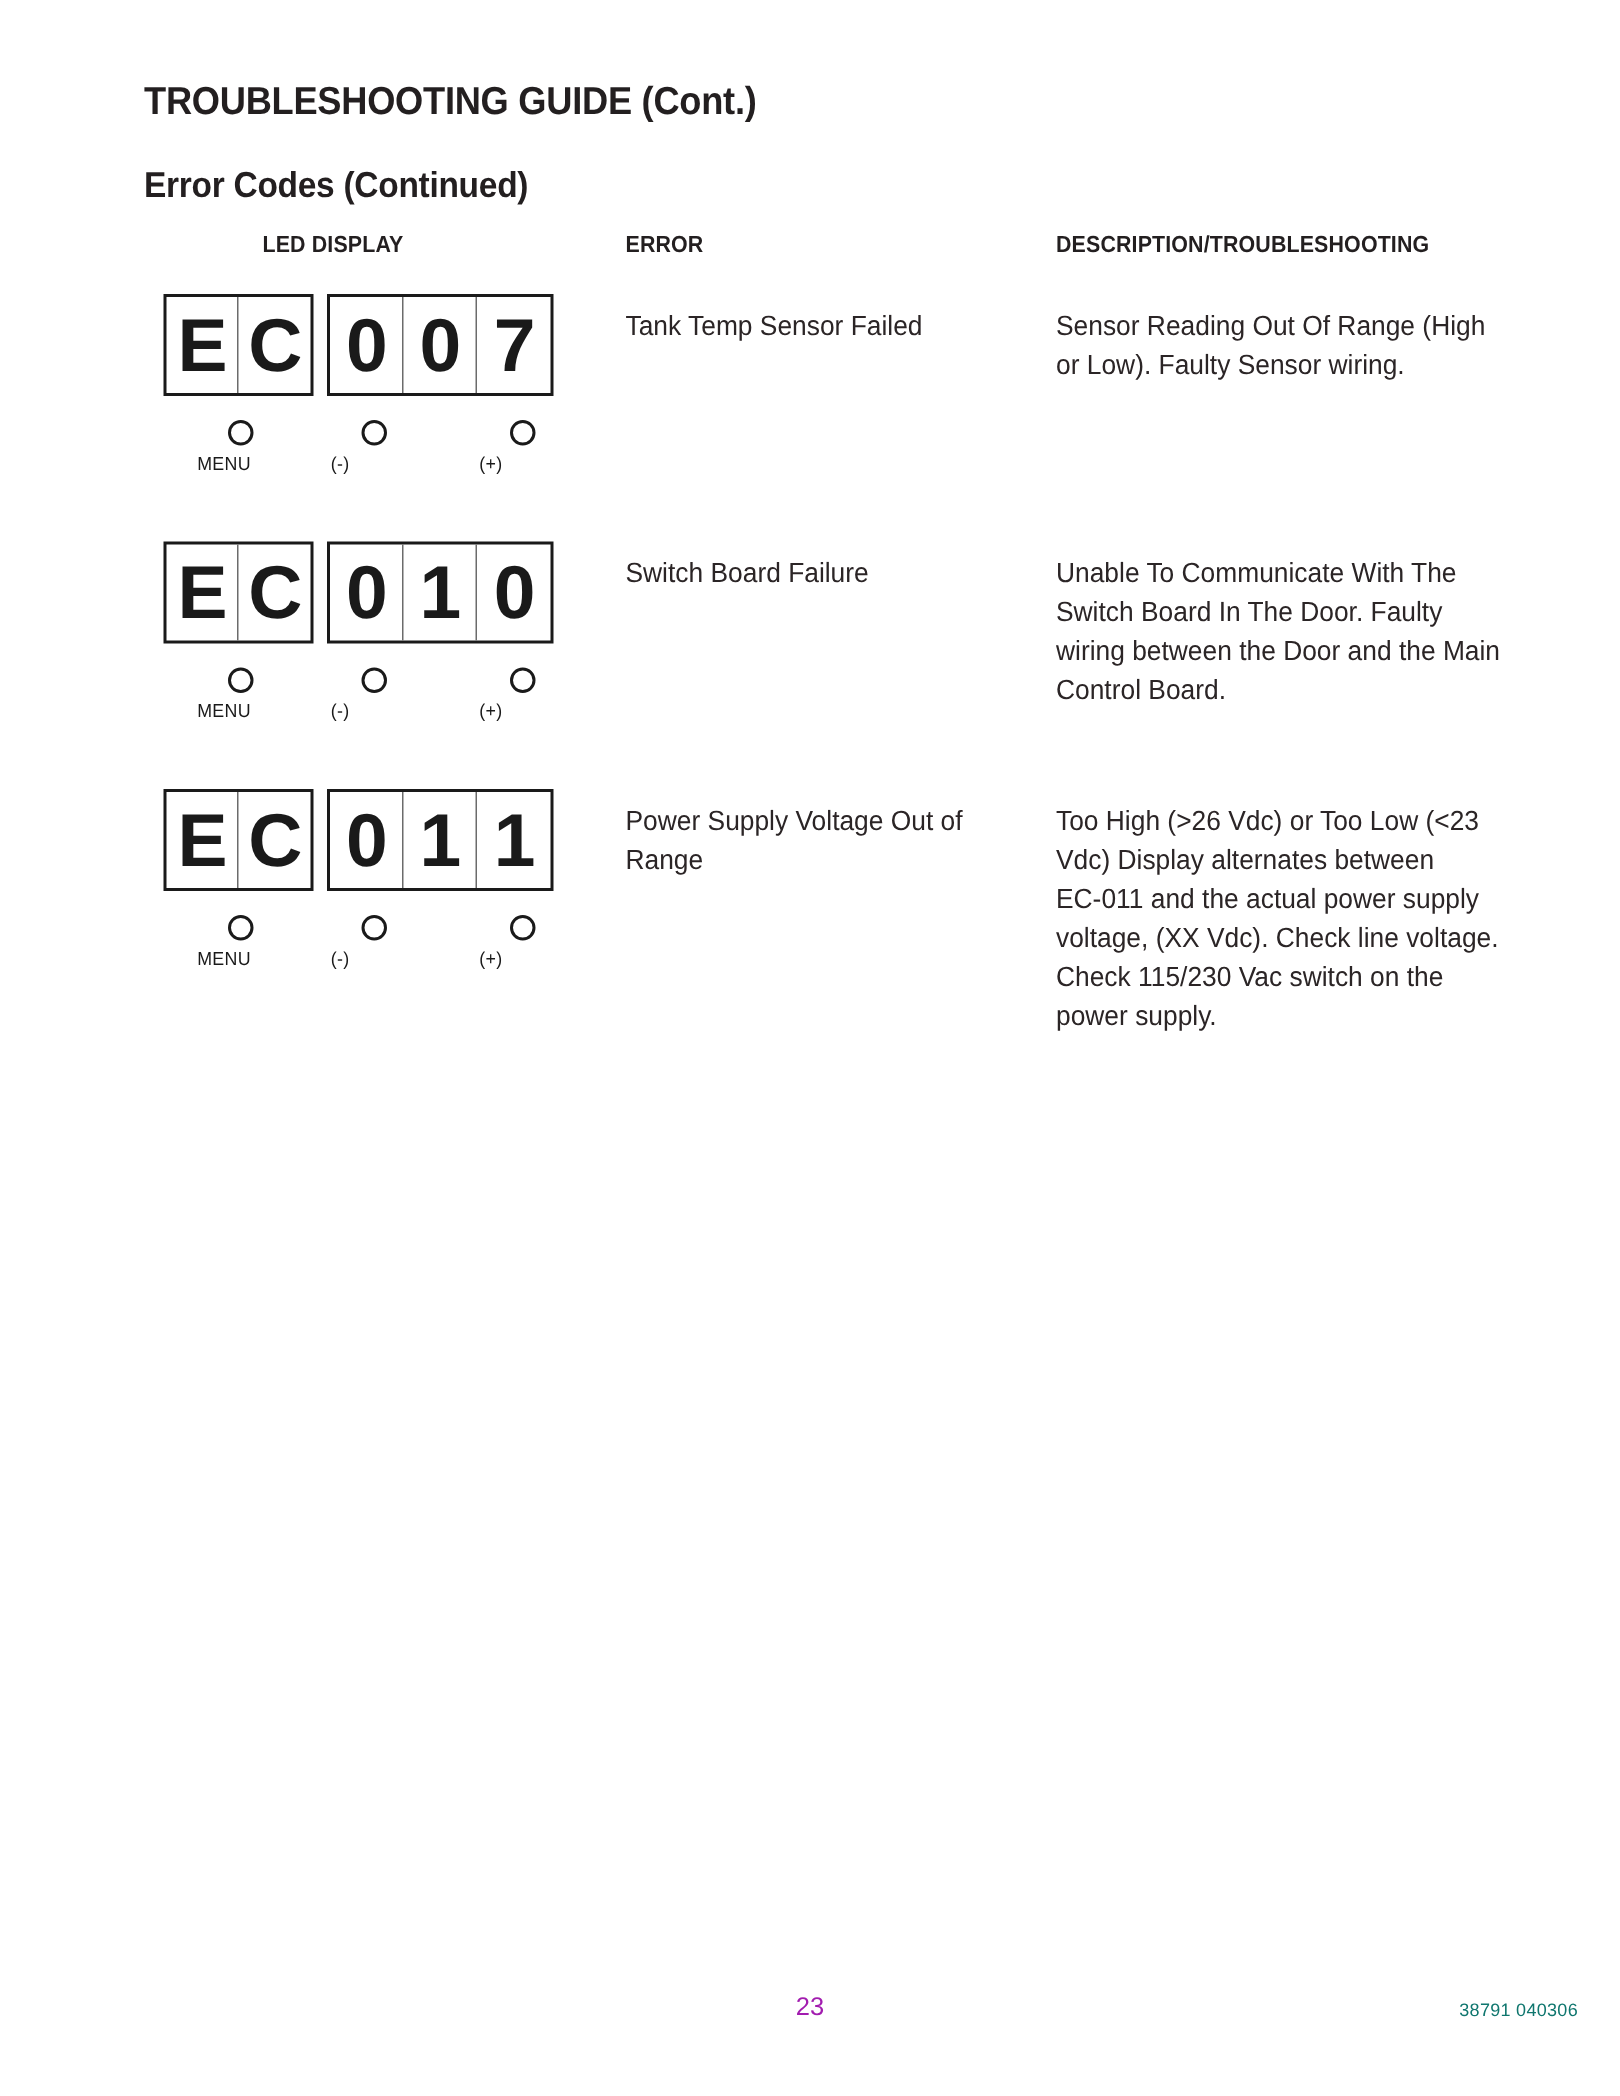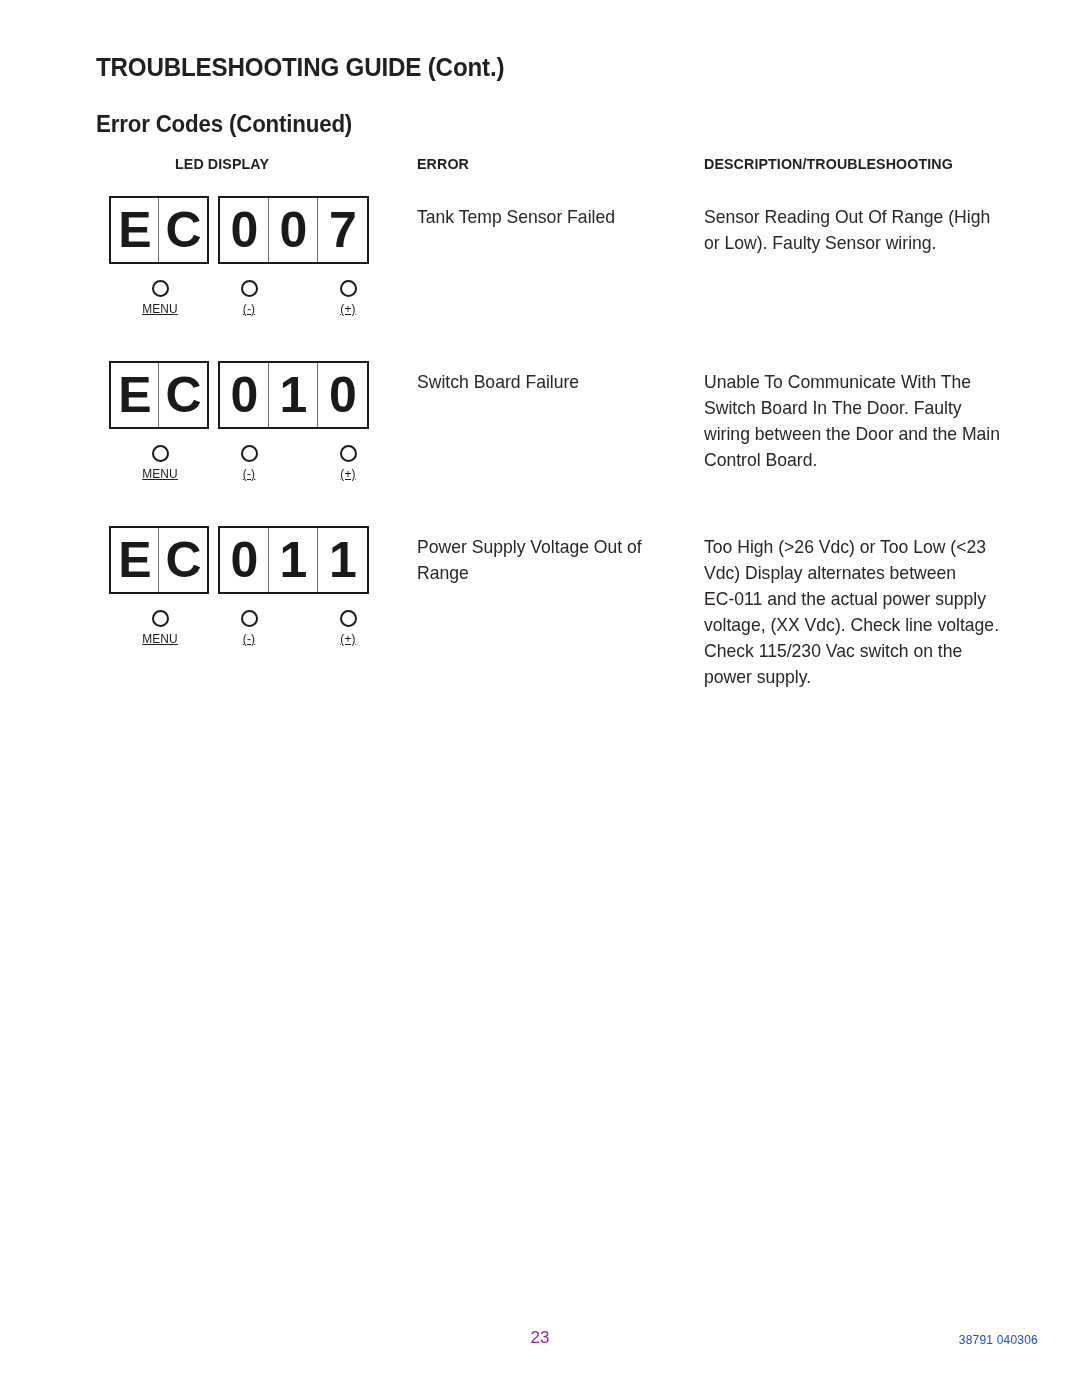--- a/index.html
+++ b/index.html
@@ -114,22 +114,20 @@
   .btn-row {
     position: absolute;
     left: 109px;
     top: 84px;
     width: 270px;
     height: 52px;
   }
   .btn {
     position: absolute;
     width: 60px;
-    text-align: center;
-    text-decoration: underline;
   }
   .btn.b1 { left: 21px; }
   .btn.b2 { left: 110px; }
   .btn.b3 { left: 209px; }
 
   .btn-circle {
     width: 17px;
     height: 17px;
     border: 2px solid #1a1a1a;
     border-radius: 50%;
@@ -185,25 +183,25 @@
     position: absolute;
     left: 0;
     top: 1328px;
     width: 1080px;
     text-align: center;
     font-size: 17px;
     color: #a21caf;
   }
   .doc-id {
     position: absolute;
-    right: 42px;
+    right: 28px;
     top: 1333px;
     font-size: 12px;
     letter-spacing: 0.2px;
-    color: #1d4ed8;
+    color: #0f766e;
     white-space: nowrap;
   }
 </style>
 </head>
 <body>
 
 <div class="page">
 
   <div class="title">TROUBLESHOOTING GUIDE (Cont.)</div>
 

